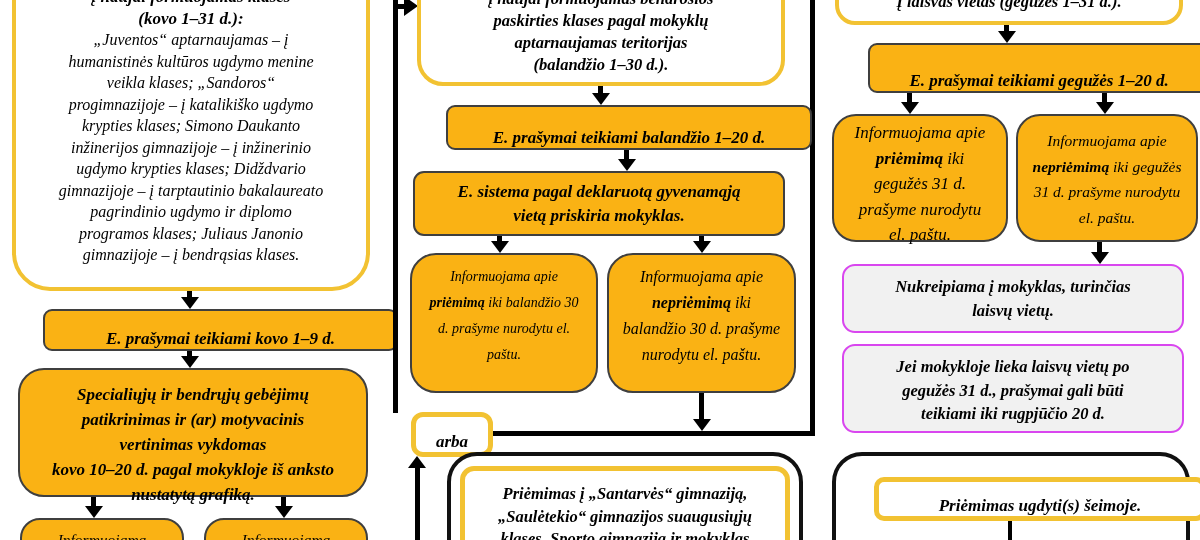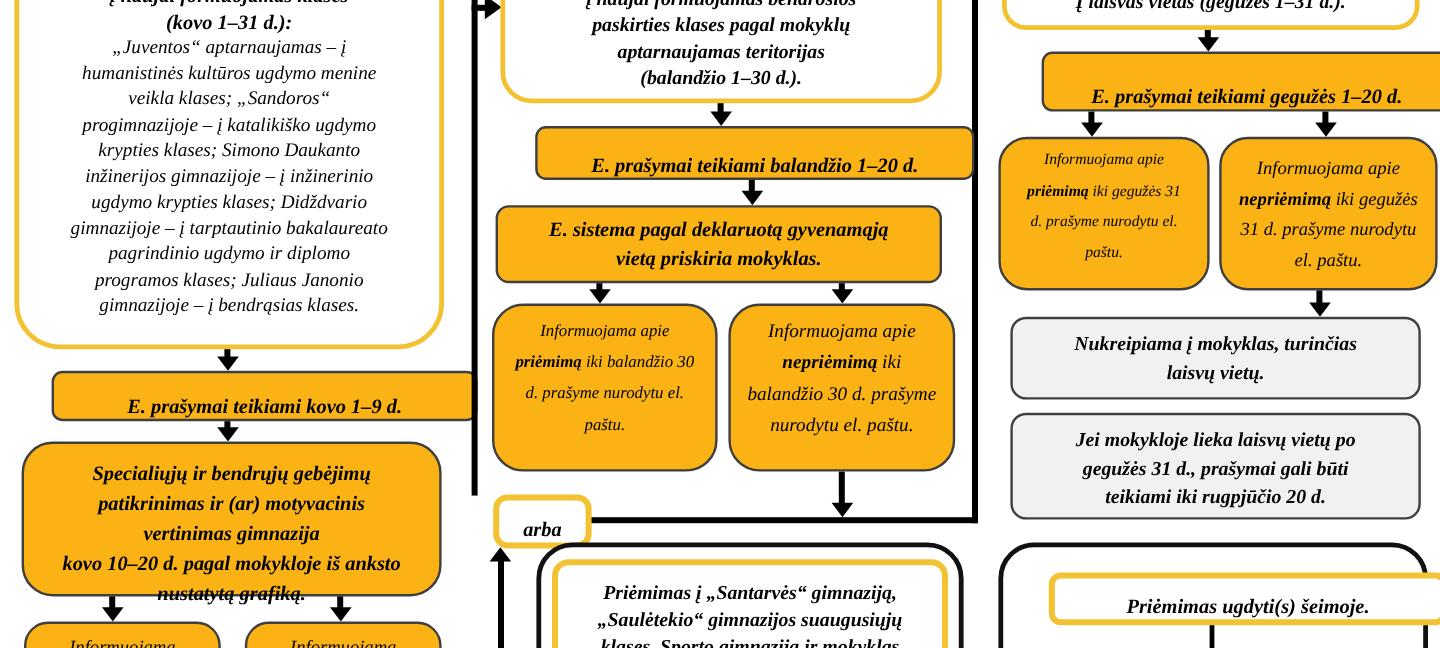--- a/index.html
+++ b/index.html
@@ -1,21 +1,21 @@
 <!DOCTYPE html>
 <html style="--box-fill-orange: #FAB214; --box-border-gold: #F2C232; --box-fill-gray: #F1F1F1; --box-outline: #3F3F3F; --connector: #000000;"><head>
 <meta charset="utf-8">
 <style>
   html,body{margin:0;padding:0;background:#fff;}
   .stage{position:relative;width:1200px;height:540px;background:#ffffff;overflow:hidden;
          font-family:"Liberation Serif","DejaVu Serif",serif;color:#000;font-style:italic;}
   .box{position:absolute;box-sizing:border-box;text-align:center;}
   .orange{background:var(--box-fill-orange);border:2px solid var(--box-outline);}
   .whitebx{background:#ffffff;border:4px solid var(--box-border-gold);}
-  .graybx{background:var(--box-fill-gray);border:2px solid #404040;}
+  .graybx{background:var(--box-fill-gray);border:2px solid #d946ef;}
   .outline{background:#ffffff;border:4px solid #111111;}
   .b{font-weight:bold;}
   .vl,.hl{position:absolute;background:var(--connector);}
   .ah{position:absolute;width:0;height:0;}
   .ah.down{border-left:9px solid transparent;border-right:9px solid transparent;border-top:12px solid var(--connector);}
   .ah.up{border-left:9px solid transparent;border-right:9px solid transparent;border-bottom:12px solid var(--connector);}
   .ah.right{border-top:10px solid transparent;border-bottom:10px solid transparent;border-left:14px solid var(--connector);}
   .ctr{display:flex;align-items:flex-end;justify-content:center;margin-left:28px;}
 </style>
 </head>
@@ -49,21 +49,21 @@
   <div class="box orange ctr b" style="left:15px;top:309px;width:355px;height:42px;border-radius:9px;font-size:17px;">
     <span>E. prašymai teikiami kovo 1–9 d.</span>
   </div>
 
   <div class="vl" style="left:187px;top:351px;width:5px;height:7px;"></div>
   <div class="ah down" style="left:181px;top:356px;"></div>
 
   <div class="box orange b" style="left:18px;top:368px;width:350px;height:129px;border-radius:26px;font-size:17px;line-height:25px;padding-top:12px;">
       <div>Specialiųjų ir bendrųjų gebėjimų</div>
       <div>patikrinimas ir (ar) motyvacinis</div>
-      <div>vertinimas gimnazija</div>
+      <div>vertinimas vykdomas</div>
       <div>kovo 10–20 d. pagal mokykloje iš anksto</div>
       <div>nustatytą grafiką.</div>
     </div>
 
   <div class="vl" style="left:91px;top:497px;width:5px;height:10px;"></div>
   <div class="ah down" style="left:85px;top:506px;"></div>
   <div class="vl" style="left:281px;top:497px;width:5px;height:10px;"></div>
   <div class="ah down" style="left:275px;top:506px;"></div>
 
   <div class="box orange" style="left:20px;top:518px;width:164px;height:70px;border-radius:20px;font-size:15.5px;padding-top:11px;">
@@ -139,21 +139,21 @@
 
   <div class="box orange ctr b" style="left:840px;top:43px;width:342px;height:50px;border-radius:9px;font-size:17px;">
     <span>E. prašymai teikiami gegužės 1–20 d.</span>
   </div>
 
   <div class="vl" style="left:907px;top:93px;width:5px;height:10px;"></div>
   <div class="ah down" style="left:901px;top:102px;"></div>
   <div class="vl" style="left:1102px;top:93px;width:5px;height:10px;"></div>
   <div class="ah down" style="left:1096px;top:102px;"></div>
 
-  <div class="box orange" style="left:832px;top:114px;width:176px;height:128px;border-radius:24px;font-size:13px;line-height:25.5px;padding:4px 20px;">
+  <div class="box orange" style="left:832px;top:114px;width:176px;height:128px;border-radius:24px;font-size:17px;line-height:25.5px;padding:4px 20px;">
     <span>Informuojama apie </span><b>priėmimą</b><span> iki gegužės 31 d. prašyme nurodytu el. paštu.</span>
   </div>
   <div class="box orange" style="left:1016px;top:114px;width:182px;height:128px;border-radius:24px;font-size:15.5px;line-height:25.5px;padding:12px 10px;">
     <span>Informuojama apie </span><b>nepriėmimą</b><span> iki gegužės 31 d. prašyme nurodytu el. paštu.</span>
   </div>
 
   <div class="vl" style="left:1097px;top:242px;width:5px;height:11px;"></div>
   <div class="ah down" style="left:1091px;top:252px;"></div>
 
   <div class="box graybx b" style="left:842px;top:264px;width:342px;height:69px;border-radius:13px;font-size:16.5px;line-height:23.5px;padding-top:9px;">

